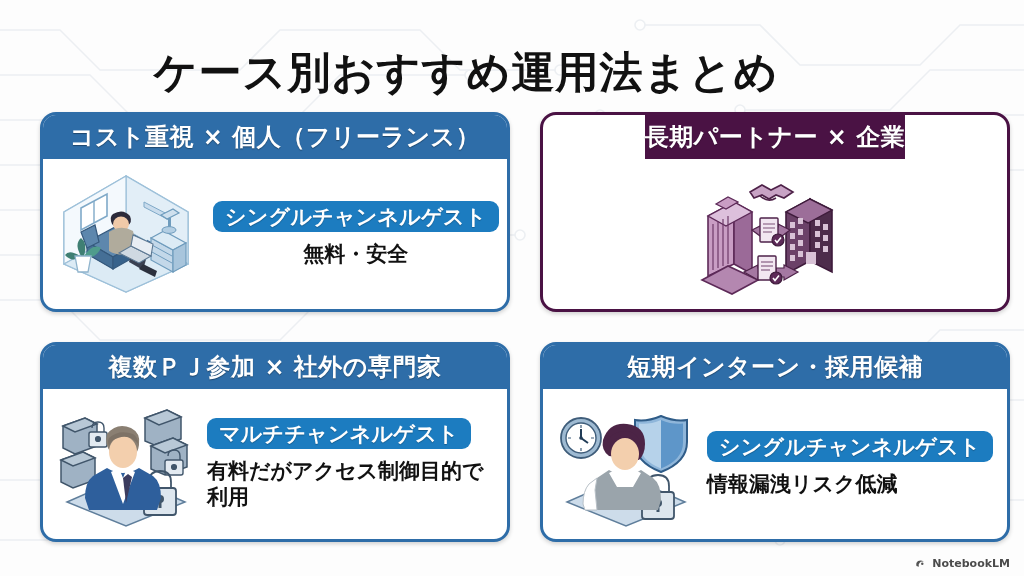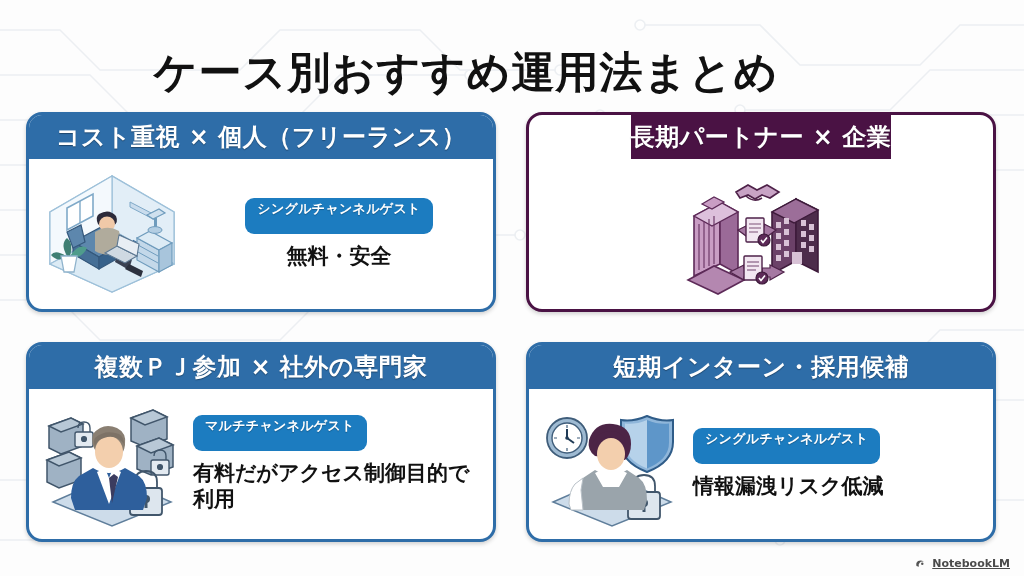--- a/index.html
+++ b/index.html
@@ -43,21 +43,21 @@
     letter-spacing: 1px;
     color: #111111;
     line-height: 1.2;
     z-index: 5;
   }
 
   
   #card-grid {
     position: absolute;
     top: 112px;
-    left: 26px;
+    left: 40px;
     width: 970px;
     height: 442px;
     display: grid;
     grid-template-columns: 470px 470px;
     grid-template-rows: 200px 200px;
     column-gap: 30px;
     row-gap: 30px;
     z-index: 4;
   }
 
@@ -111,24 +111,24 @@
     align-items: flex-start;
     justify-content: center;
     gap: 9px;
     padding-right: 4px;
   }
 
   .badge {
     display: inline-block;
     background: #1c7cc0;
     color: #ffffff;
-    font-size: 13px;
+    font-size: 21px;
     font-weight: 700;
     border-radius: 9px;
-    padding: 4px 12px 17px 12px;
+    padding: 4px 12px 3px 12px;
     line-height: 1.15;
     letter-spacing: 0.3px;
     text-shadow: 0 1px 1px rgba(0,0,0,0.25);
     white-space: nowrap;
   }
   .card.theme-purple .badge {
     background: #5c1a55;
   }
 
   .desc {
@@ -151,21 +151,20 @@
     position: absolute;
     right: 14px;
     bottom: 6px;
     display: flex;
     align-items: center;
     gap: 5px;
     font-size: 11px;
     color: #4b4b4b;
     font-weight: 600;
     z-index: 6;
-    text-decoration: underline;
   }
   #footer-watermark svg { display: block; }
 </style>
 </head>
 <body>
 
 <div id="slide">
 
   <svg id="circuit-bg" viewBox="0 0 1024 576" xmlns="http://www.w3.org/2000/svg">
     <g stroke="#dfe4ea" stroke-width="1.6" fill="none">

